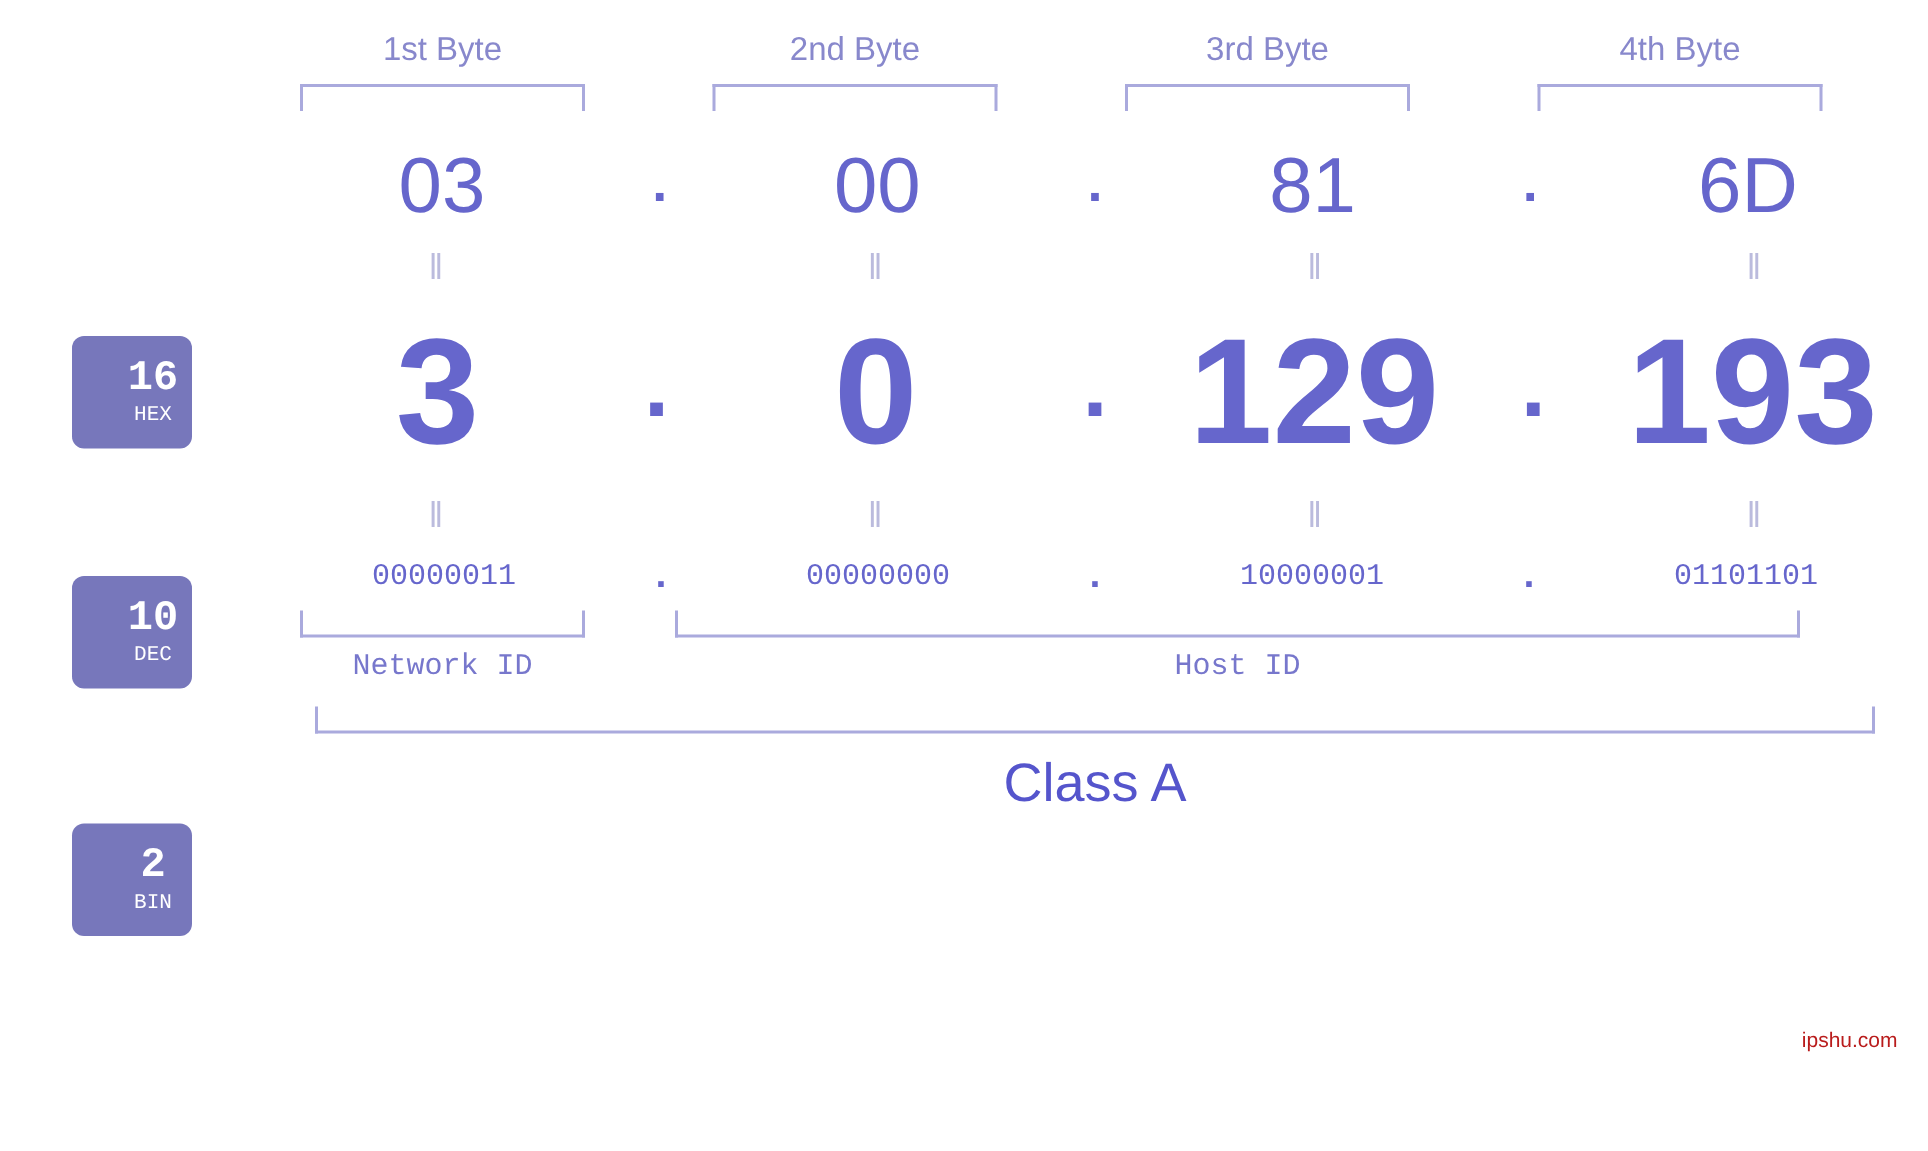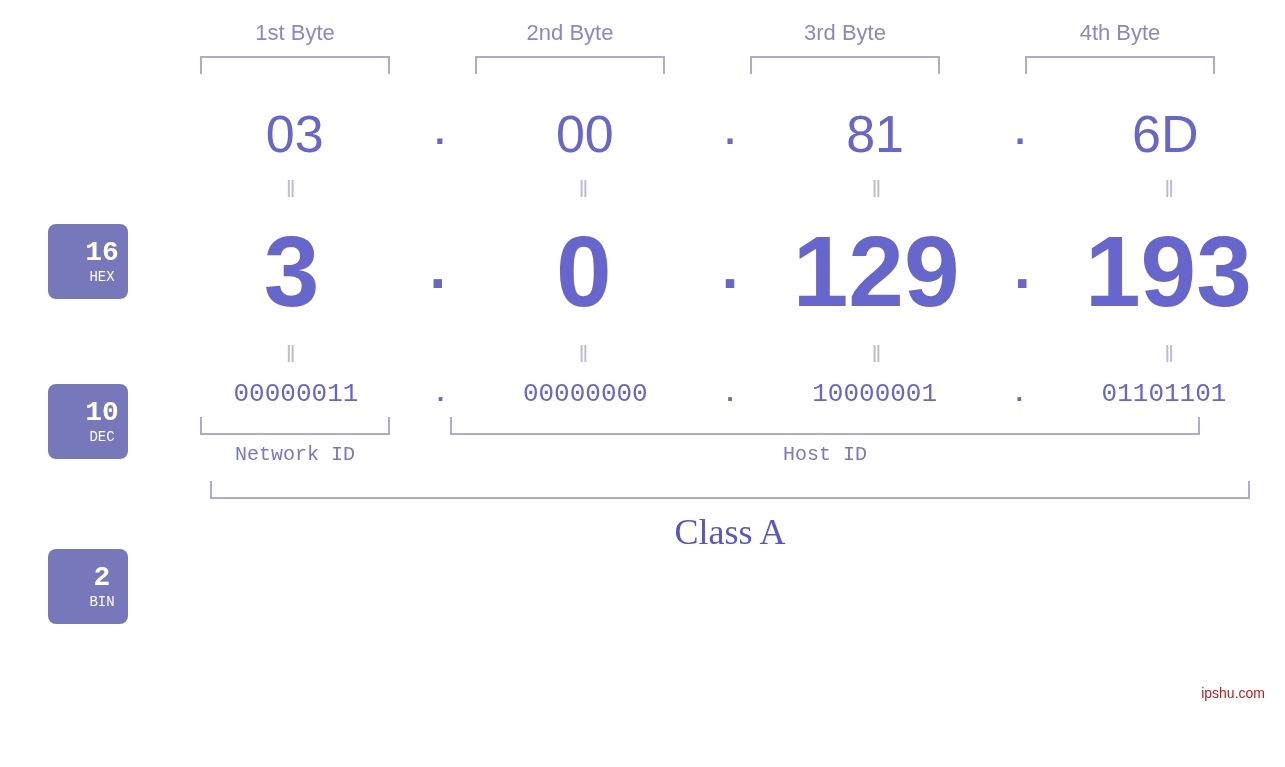--- a/index.html
+++ b/index.html
@@ -127,21 +127,21 @@
       font-family: Arial, sans-serif;
       font-weight: bold;
     }
     .dec-row .dot {
       font-size: 60px;
       font-weight: bold;
     }
 
     
     .bin-row .byte-value {
-      font-size: 26px;
+      font-size: 20px;
     }
     .bin-row .dot {
       font-size: 26px;
     }
 
     
     .equals-row {
       display: flex;
       align-items: center;
       width: 1100px;
@@ -224,21 +224,21 @@
     <div class="bracket-top"></div>
   </div>
 
   <div class="rows-area">
 
     <div class="label-box hex-label-box">
       <span class="num">16</span>
       <span class="text">HEX</span>
     </div>
 
-    <div class="display-row hex-row" style="margin-top:10px;">
+    <div class="display-row hex-row" style="">
       <div class="byte-value">03</div>
       <span class="dot">.</span>
       <div class="byte-value">00</div>
       <span class="dot">.</span>
       <div class="byte-value">81</div>
       <span class="dot">.</span>
       <div class="byte-value">6D</div>
     </div>
 
     <div class="equals-row">
@@ -301,20 +301,20 @@
       <div style="width:40px;"></div>
 
       <div style="display:flex; flex-direction:column; align-items:center;">
         <div class="bracket-bottom-triple"></div>
         <span class="id-label">Host ID</span>
       </div>
     </div>
 
     <div style="display:flex; flex-direction:column; align-items:center; margin-left:180px; width:1100px; margin-top:15px;">
       <div style="width:1040px; height:18px; border-bottom:2px solid #aaaadd; border-left:2px solid #aaaadd; border-right:2px solid #aaaadd;"></div>
-      <span style="color:#5555cc; font-size:36px; margin-top:12px; font-family:Liberation Serif, serif;">Class A</span>
+      <span style="color:#5555cc; font-size:36px; margin-top:12px; font-family:Liberation Sans, sans-serif;">Class A</span>
     </div>
 
   </div>
 
   <div class="watermark">ipshu.com</div>
 
 </div>
 
 </body></html>

